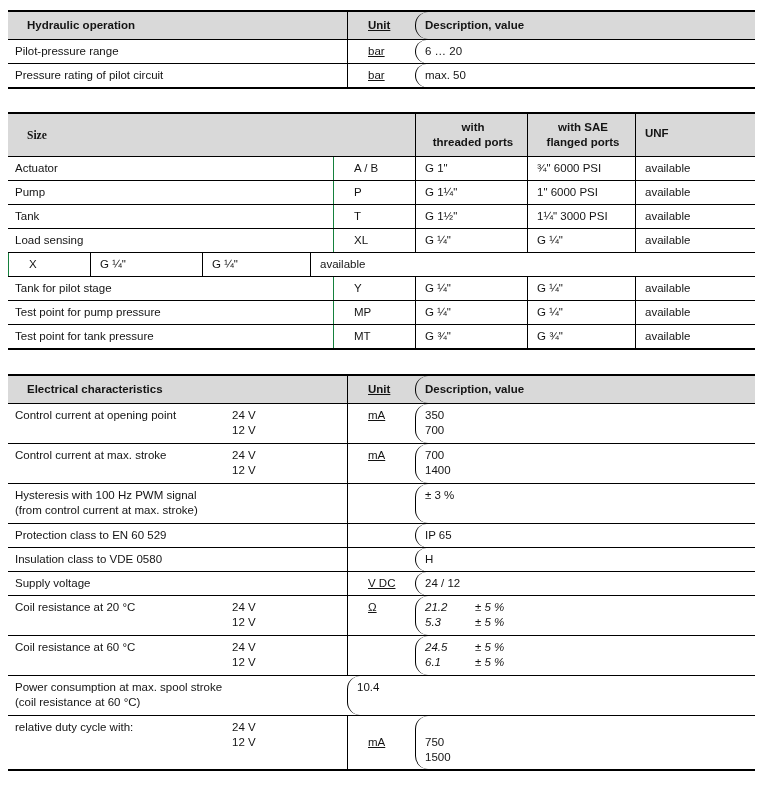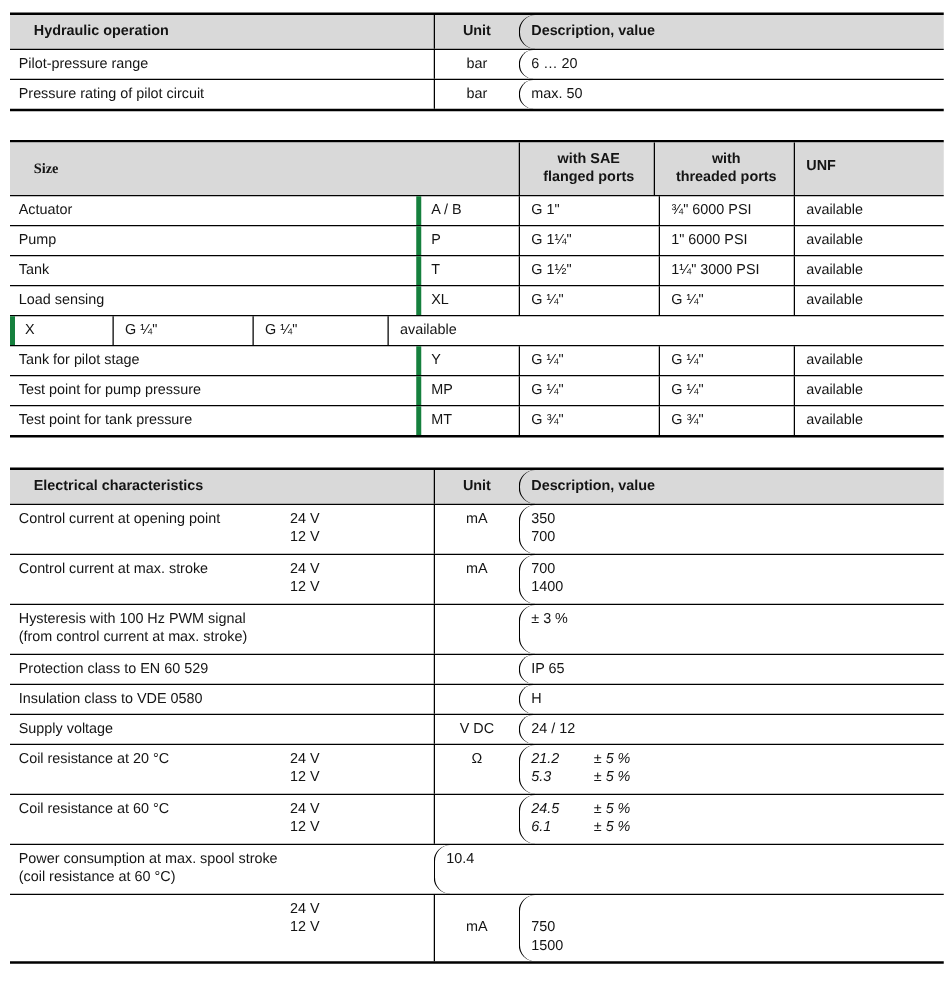--- a/index.html
+++ b/index.html
@@ -19,25 +19,25 @@
   .head{background:#d9d9d9;font-weight:bold;}
   .hd1{height:27px;}
   .hd2{height:42px;}
   .r-one{height:24px;}
   .r-tall{height:40px;}
   .r-last{height:54px;}
   .c{box-sizing:border-box;padding:4px 6px 0 7px;overflow:hidden;}
   .head .c{padding-top:6px;padding-left:19px;}
   
   .c.name{width:339px;display:flex;}
-  .c.unit{width:68px;border-left:1px solid #000;text-align:center;padding-left:2px;padding-right:2px;}
+  .c.unit{width:68px;border-left:1px solid #000;text-align:left;padding-left:20px;padding-right:2px;text-decoration:underline;}
   .c.desc{flex:1;border-left:1px solid #000;padding-left:9px;border-radius:13px;}
   
   .c.sz-name{width:325px;}
-  .c.sz-code{width:82px;border-left:4px solid #15803d;padding-left:8px;}
+  .c.sz-code{width:82px;border-left:1px solid #15803d;padding-left:20px;}
   .c.sz-th{width:112px;border-left:1px solid #000;padding-left:9px;}
   .c.sz-sae{width:108px;border-left:1px solid #000;padding-left:9px;}
   .c.sz-unf{flex:1;border-left:1px solid #000;padding-left:9px;}
   .c.sz-merged{width:407px;display:flex;align-items:center;padding-top:0;font-family:Liberation Serif, serif;}
   .head .c.ctr{text-align:center;padding-top:6px;}
   .head .c.sz-unf{padding-top:12px;}
   
   .nm{width:217px;}
   .nm.wide{width:auto;flex:1;}
   .volts{display:flex;flex-direction:column;text-align:right;}
@@ -74,27 +74,27 @@
       <div class="c unit">bar</div>
       <div class="c desc">max. 50</div>
     </div>
   </section>
 
   <section class="tbl t2">
     <div class="row head hd2">
       <div class="c sz-merged">
           <span>Size</span>
         </div>
+      <div class="c sz-th ctr">
+        <div>with</div>
+        <div>threaded ports</div>
+      </div>
       <div class="c sz-sae ctr">
         <div>with SAE</div>
         <div>flanged ports</div>
-      </div>
-      <div class="c sz-th ctr">
-        <div>with</div>
-        <div>threaded ports</div>
       </div>
       <div class="c sz-unf">UNF</div>
     </div>
 
     <div class="row r-one">
       <div class="c sz-name">Actuator</div>
       <div class="c sz-code">A / B</div>
       <div class="c sz-th">G 1"</div>
       <div class="c sz-sae">¾" 6000 PSI</div>
       <div class="c sz-unf">available</div>
@@ -273,20 +273,21 @@
           <div>Power consumption at max. spool stroke</div>
           <div>(coil resistance at 60 °C)</div>
         </div>
       </div>
       <div class="c desc">10.4</div>
     </div>
 
     <div class="row r-last">
       <div class="c name">
         <div class="nm">
+          <div>relative duty cycle with:</div>
         </div>
         <div class="volts">
           <div>24 V</div>
           <div>12 V</div>
         </div>
       </div>
       <div class="c unit vshift">mA</div>
       <div class="c desc vshift">
         <div>750</div>
         <div>1500</div>

